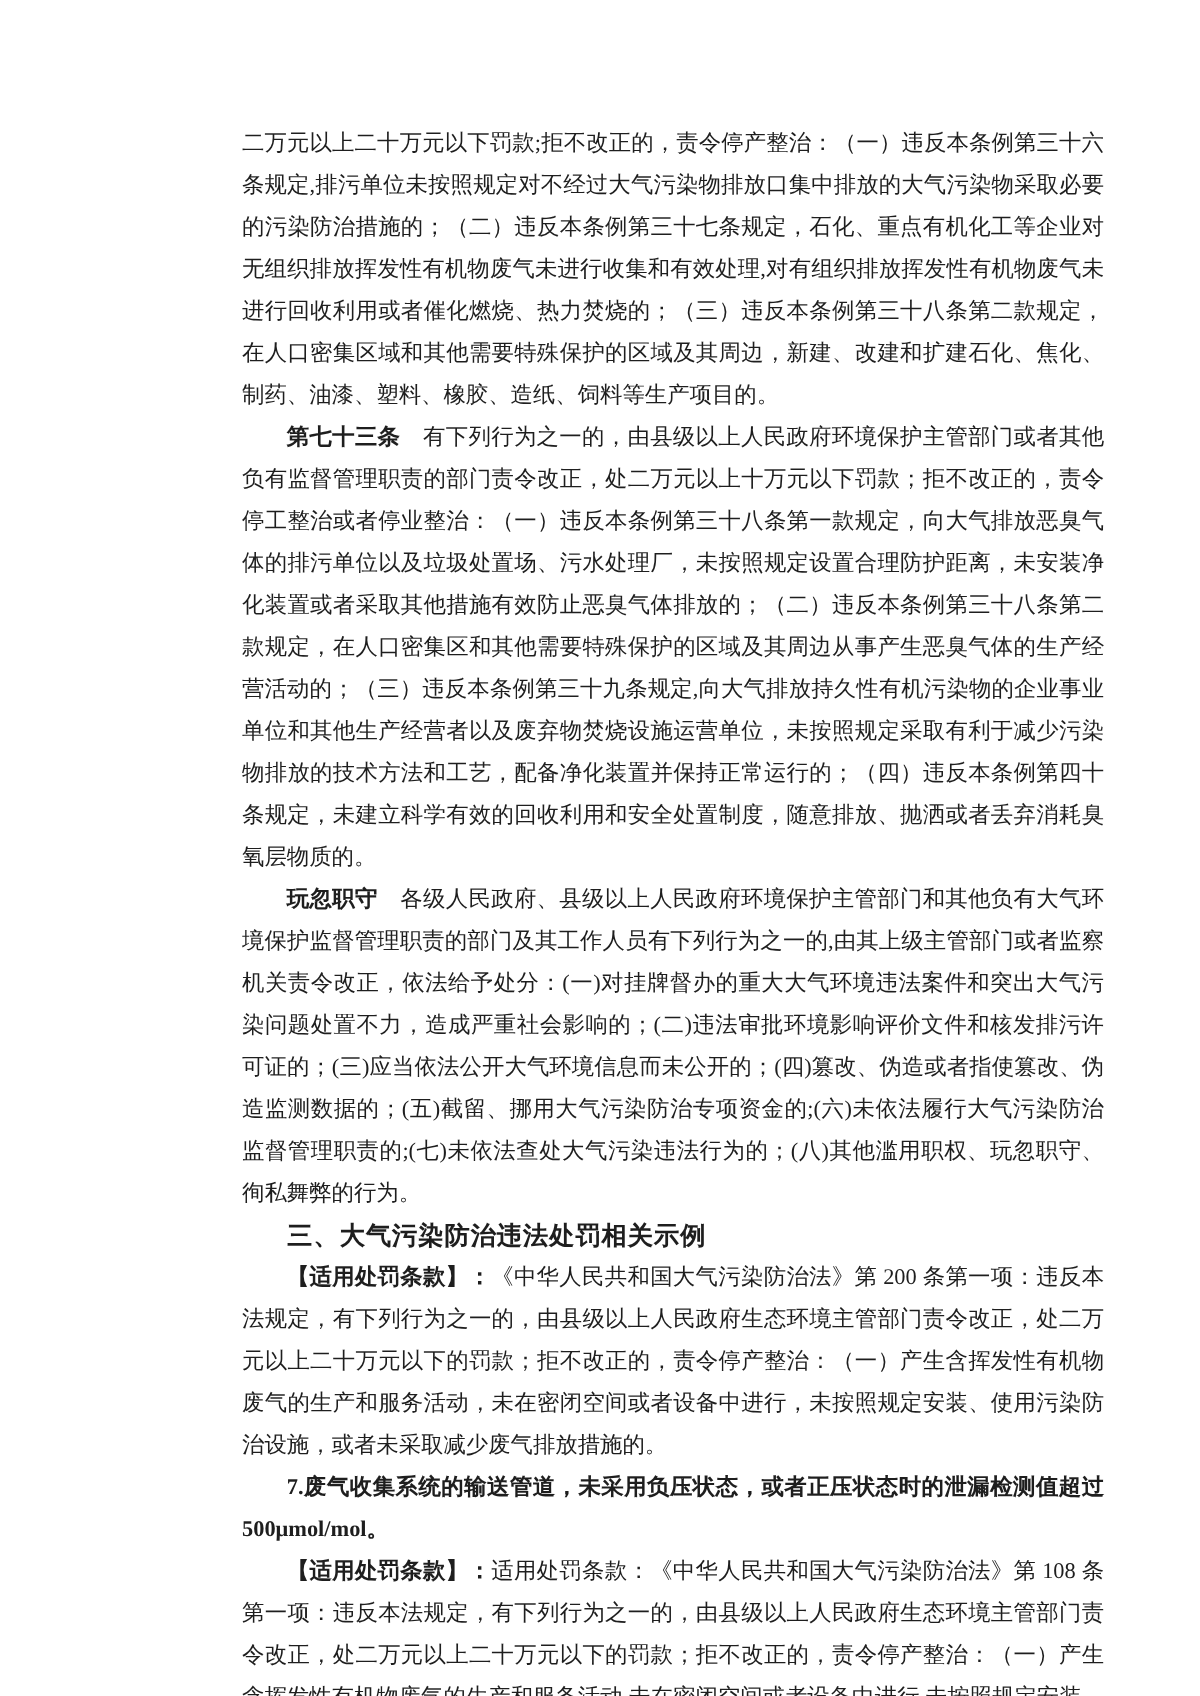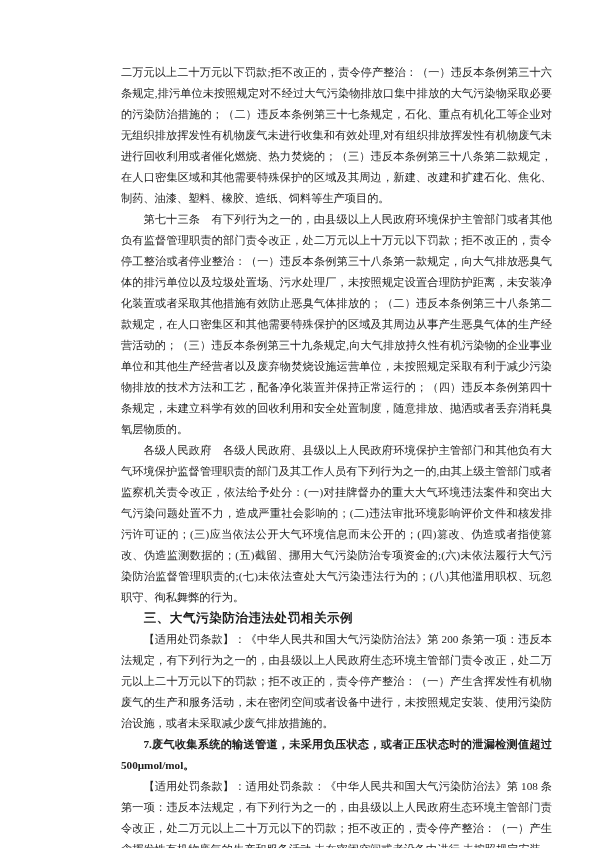--- a/index.html
+++ b/index.html
@@ -19,21 +19,21 @@
     line-height: 21px;
     color: #1e1e1e;
     text-align: justify;
     margin-left: 36px;
   }
   .page p {
     margin: 0;
   }
   .ind { text-indent: 2em; }
   .bold { font-weight: bold; }
-  .lead { font-weight: normal; }
+  .lead { font-weight: bold; }
   .section-heading {
     font-family: Liberation Serif, serif;
     font-weight: bold;
     font-size: 12.6px;
     text-indent: 1.8em;
     letter-spacing: 0.5px;
   }
 </style>
 </head>
 <body>
@@ -42,21 +42,21 @@
 
   <p>
     <span>二万元以上二十万元以下罚款;拒不改正的，责令停产整治：（一）违反本条例第三十六条规定,排污单位未按照规定对不经过大气污染物排放口集中排放的大气污染物采取必要的污染防治措施的；（二）违反本条例第三十七条规定，石化、重点有机化工等企业对无组织排放挥发性有机物废气未进行收集和有效处理,对有组织排放挥发性有机物废气未进行回收利用或者催化燃烧、热力焚烧的；（三）违反本条例第三十八条第二款规定，在人口密集区域和其他需要特殊保护的区域及其周边，新建、改建和扩建石化、焦化、制药、油漆、塑料、橡胶、造纸、饲料等生产项目的。</span>
   </p>
 
   <p class="ind">
     <span class="lead">第七十三条</span><span>　有下列行为之一的，由县级以上人民政府环境保护主管部门或者其他负有监督管理职责的部门责令改正，处二万元以上十万元以下罚款；拒不改正的，责令停工整治或者停业整治：（一）违反本条例第三十八条第一款规定，向大气排放恶臭气体的排污单位以及垃圾处置场、污水处理厂，未按照规定设置合理防护距离，未安装净化装置或者采取其他措施有效防止恶臭气体排放的；（二）违反本条例第三十八条第二款规定，在人口密集区和其他需要特殊保护的区域及其周边从事产生恶臭气体的生产经营活动的；（三）违反本条例第三十九条规定,向大气排放持久性有机污染物的企业事业单位和其他生产经营者以及废弃物焚烧设施运营单位，未按照规定采取有利于减少污染物排放的技术方法和工艺，配备净化装置并保持正常运行的；（四）违反本条例第四十条规定，未建立科学有效的回收利用和安全处置制度，随意排放、抛洒或者丢弃消耗臭氧层物质的。</span>
   </p>
 
   <p class="ind">
-    <span class="lead">各级人民政府</span><span>　各级人民政府、县级以上人民政府环境保护主管部门和其他负有大气环境保护监督管理职责的部门及其工作人员有下列行为之一的,由其上级主管部门或者监察机关责令改正，依法给予处分：(一)对挂牌督办的重大大气环境违法案件和突出大气污染问题处置不力，造成严重社会影响的；(二)违法审批环境影响评价文件和核发排污许可证的；(三)应当依法公开大气环境信息而未公开的；(四)篡改、伪造或者指使篡改、伪造监测数据的；(五)截留、挪用大气污染防治专项资金的;(六)未依法履行大气污染防治监督管理职责的;(七)未依法查处大气污染违法行为的；(八)其他滥用职权、玩忽职守、徇私舞弊的行为。</span>
+    <span class="lead">玩忽职守</span><span>　各级人民政府、县级以上人民政府环境保护主管部门和其他负有大气环境保护监督管理职责的部门及其工作人员有下列行为之一的,由其上级主管部门或者监察机关责令改正，依法给予处分：(一)对挂牌督办的重大大气环境违法案件和突出大气污染问题处置不力，造成严重社会影响的；(二)违法审批环境影响评价文件和核发排污许可证的；(三)应当依法公开大气环境信息而未公开的；(四)篡改、伪造或者指使篡改、伪造监测数据的；(五)截留、挪用大气污染防治专项资金的;(六)未依法履行大气污染防治监督管理职责的;(七)未依法查处大气污染违法行为的；(八)其他滥用职权、玩忽职守、徇私舞弊的行为。</span>
   </p>
 
   <p class="section-heading">三、大气污染防治违法处罚相关示例</p>
 
 
   <p class="ind">
     <span class="lead">【适用处罚条款】：</span><span>《中华人民共和国大气污染防治法》第 200 条第一项：违反本法规定，有下列行为之一的，由县级以上人民政府生态环境主管部门责令改正，处二万元以上二十万元以下的罚款；拒不改正的，责令停产整治：（一）产生含挥发性有机物废气的生产和服务活动，未在密闭空间或者设备中进行，未按照规定安装、使用污染防治设施，或者未采取减少废气排放措施的。</span>
   </p>
 
   <p class="ind bold">7.废气收集系统的输送管道，未采用负压状态，或者正压状态时的泄漏检测值超过 500μmol/mol。</p>

